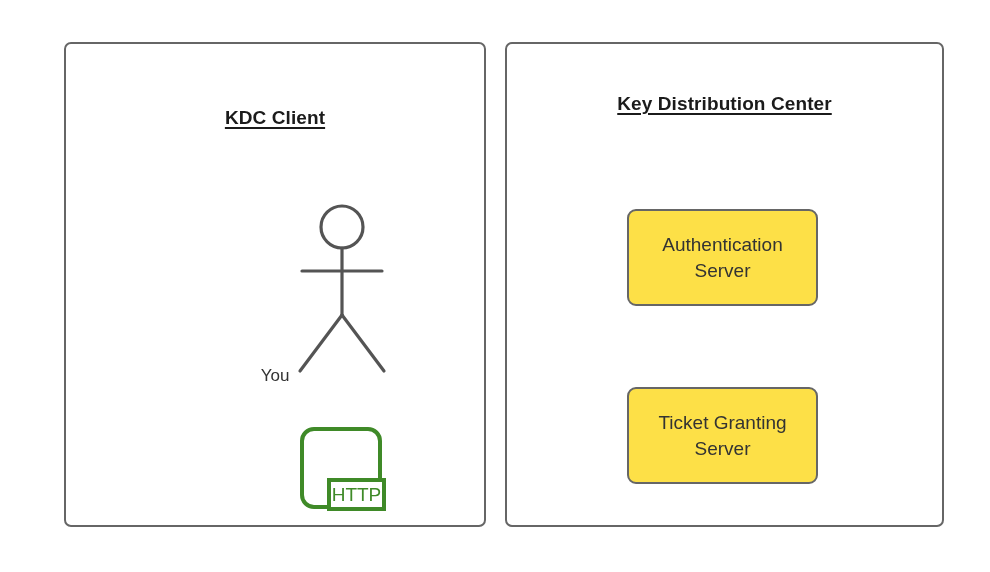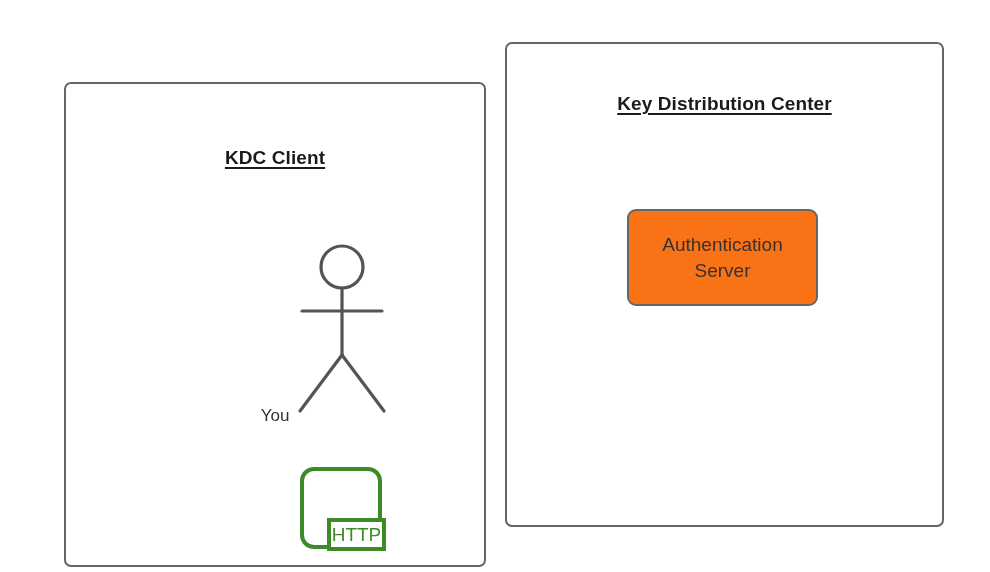--- a/index.html
+++ b/index.html
@@ -27,21 +27,20 @@
     box-sizing: border-box;
     border: 2px solid #666666;
     border-radius: 7px;
     background: #ffffff;
   }
   #panel-client {
     left: 64px;
     top: 42px;
     width: 422px;
     height: 485px;
-    margin-top: 40px;
   }
   #panel-kdc {
     left: 505px;
     top: 42px;
     width: 439px;
     height: 485px;
   }
 
   .panel-title {
     position: absolute;
@@ -100,21 +99,21 @@
     font-size: 19px;
     color: #333333;
   }
 
   
   .server-box {
     position: absolute;
     box-sizing: border-box;
     border: 2px solid #666666;
     border-radius: 9px;
-    background: #f97316;
+    background: #fde047;
     display: flex;
     align-items: center;
     justify-content: center;
     text-align: center;
   }
   .server-box .server-label {
     font-size: 19px;
     line-height: 26px;
     color: #333333;
     padding: 0 12px;
@@ -169,16 +168,19 @@
   <div class="panel" id="panel-kdc">
 
     <div class="panel-title">
       <span>Key Distribution Center</span>
     </div>
 
     <div class="server-box" id="server-auth">
       <div class="server-label">Authentication Server</div>
     </div>
 
+    <div class="server-box" id="server-tgs">
+      <div class="server-label">Ticket Granting Server</div>
+    </div>
 
   </div>
 
 </div>
 
 </body></html>

